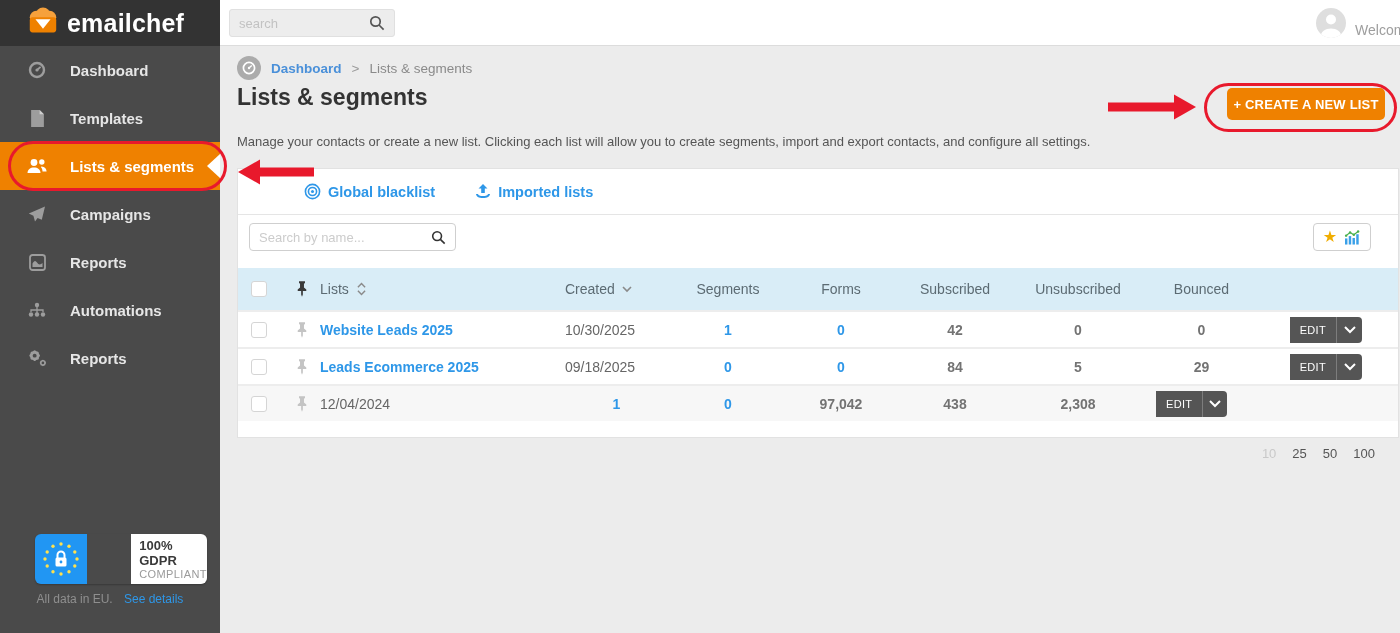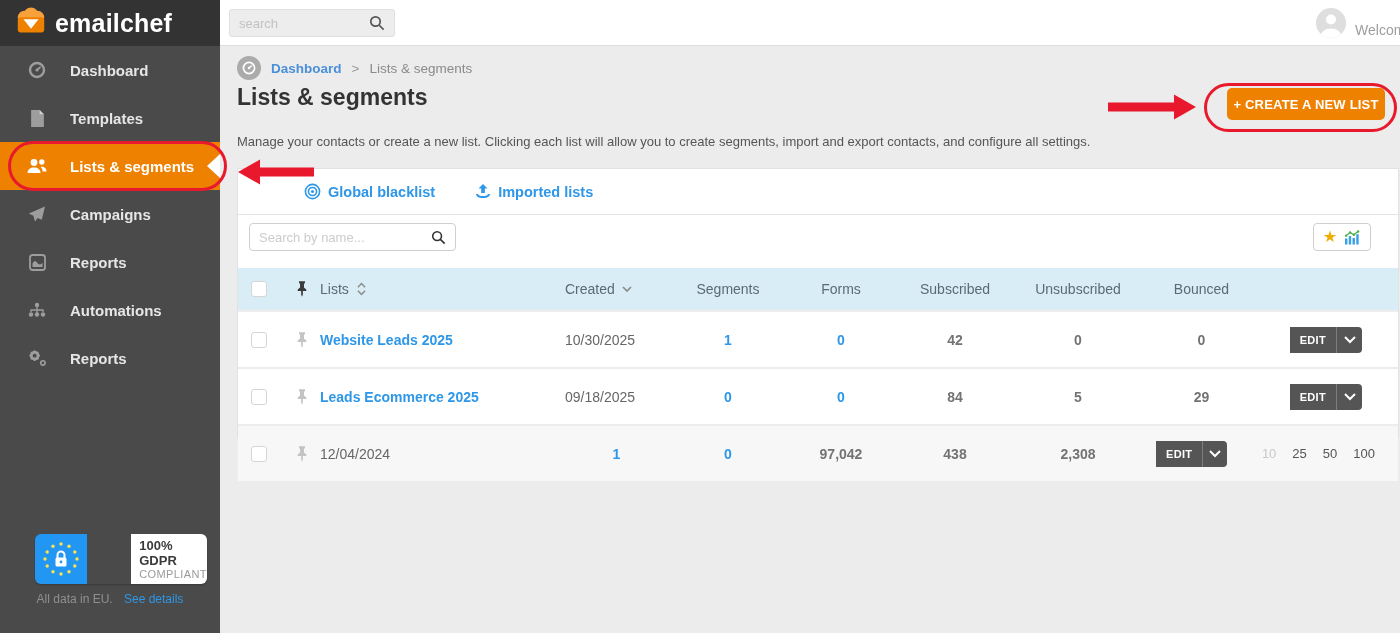--- a/index.html
+++ b/index.html
@@ -3,21 +3,21 @@
 <meta charset="utf-8">
 <style>
   * { box-sizing: border-box; margin: 0; padding: 0; }
   html,body { margin:0; }
   body {
     width: 1400px; height: 633px; position: relative; overflow: hidden;
     font-family: "Liberation Sans", sans-serif; background: #ececec;
   }
   
   .sidebar { position:absolute; left:0; top:0; width:220px; height:633px; background:#4a4a4a; z-index:2; }
-  .logo { height:46px; background:#333333; display:flex; align-items:center; padding-left:12px; gap:5px; }
+  .logo { height:46px; background:#333333; display:flex; align-items:center; padding-left:24px; gap:5px; }
   .logo-text { color:#fff; font-size:25px; font-weight:bold; letter-spacing:.2px; }
   .nav-item { height:48px; display:flex; align-items:center; gap:22px; padding-left:26px; cursor:pointer; position:relative; }
   .nav-icon { width:22px; height:20px; display:flex; align-items:center; justify-content:center; flex-shrink:0; }
   .nav-label { color:#e6e6e6; font-size:15px; font-weight:bold; }
   .nav-item.active { background:#ef8100; }
   .nav-item.active .nav-label { color:#fff; }
   .notch { position:absolute; right:0; top:50%; transform:translateY(-50%); width:0; height:0;
            border-top:12px solid transparent; border-bottom:12px solid transparent; border-right:13px solid #ffffff; }
   .gdpr { position:absolute; left:35px; top:534px; width:172px; height:50px; display:flex; border-radius:6px; overflow:hidden; box-shadow:0 1px 2px rgba(0,0,0,.25);gap:44px; }
   .gdpr-blue { width:57px; background:#2196f3; display:flex; align-items:center; justify-content:center; }
@@ -51,37 +51,37 @@
   .card-toolbar { height:44px; position:relative; }
   .name-search { position:absolute; left:11px; top:8px; width:207px; height:28px; background:#fff; border:1px solid #cfcfcf; border-radius:4px; display:flex; align-items:center; padding:0 9px; }
   .name-search input { flex:1; border:none; font-size:13px; color:#555; outline:none; min-width:0; font-family:"Liberation Sans",sans-serif; }
   .name-search input::placeholder { color:#cccccc; }
   .name-search .mag { color:#333; display:flex; }
   .view-toggle { position:absolute; right:27px; top:8px; height:28px; border:1px solid #cfcfcf; border-radius:4px; background:#fff; display:flex; align-items:center; gap:7px; padding:0 9px; cursor:pointer; }
   .star-glyph { color:#f0ad00; font-size:16px; line-height:1; }
   
   .tgrid { display:grid; grid-template-columns:46px 36px 245px 103px 120px 106px 122px 124px 123px 1fr; align-items:center; }
   .thead { height:42px; background:#d9edf7; color:#5c6b73; font-size:14px; margin-top:9px; }
-  .trow { height:57px; background:#fff; border-top:2px solid #ededed; font-size:14px; }
+  .trow { height:37px; background:#fff; border-top:2px solid #ededed; font-size:14px; }
   .trow.alt { background:#f7f7f7; }
   .c-check { padding-left:13px; display:flex; }
   .checkbox { width:16px; height:16px; appearance:none; -webkit-appearance:none; background:#fff; border:1px solid #d5d5d5; border-radius:3px; cursor:pointer; }
   .c-pin { display:flex; justify-content:center; }
   .pin-dark { color:#3a3a3a; display:flex; }
   .pin-light { color:#c4c4c4; display:flex; }
   .th-lists { display:flex; align-items:center; gap:8px; }
   .th-created { display:flex; align-items:center; gap:7px; }
   .c-center { text-align:center; }
   .c-name a { color:#2e97e8; font-weight:bold; text-decoration:none; cursor:pointer; }
   .c-created { color:#666; }
   .num-blue { color:#2e97e8; font-weight:bold; cursor:pointer; }
   .num-dark { color:#737373; font-weight:bold; }
   .c-edit { display:flex; justify-content:flex-end; padding-right:36px; }
   .edit-split { display:flex; height:26px; border-radius:4px; overflow:hidden; }
-  .edit-main { background:#555555; color:#fff; font-size:11px; font-weight:bold; border:none; padding:0 10px; cursor:pointer; font-family:"Liberation Sans",sans-serif; letter-spacing:.3px;margin-left:16px; }
+  .edit-main { background:#555555; color:#fff; font-size:11px; font-weight:normal; border:none; padding:0 10px; cursor:pointer; font-family:"Liberation Sans",sans-serif; letter-spacing:.3px;margin-left:16px; }
   .edit-caret { background:#555555; border:none; border-left:1px solid #7d7d7d; width:26px; display:flex; align-items:center; justify-content:center; cursor:pointer; }
   .pagination { position:absolute; right:25px; top:400px; display:flex; gap:16px; font-size:13px; }
   .page-size { color:#555; cursor:pointer; }
   .page-size.current { color:#c9c9c9; }
   
   .ann { position:absolute; z-index:10; pointer-events:none; }
   .ring { border:3px solid #e8192c; border-radius:26px; background:transparent; }
   .ring-sidebar { left:8px; top:141px; width:219px; height:50px; }
   .ring-button { left:1204px; top:83px; width:193px; height:49px; }
   .arrow-left-ann { left:238px; top:158px; }

